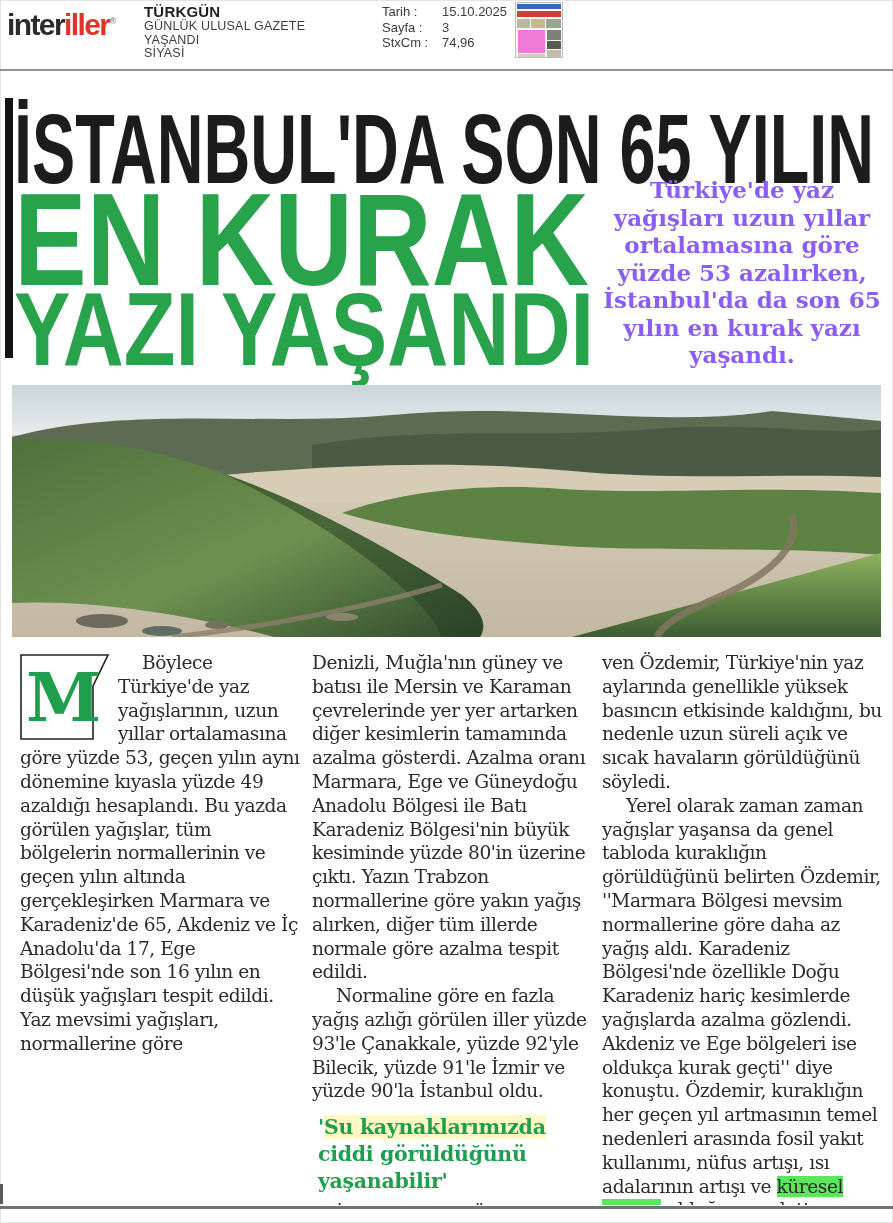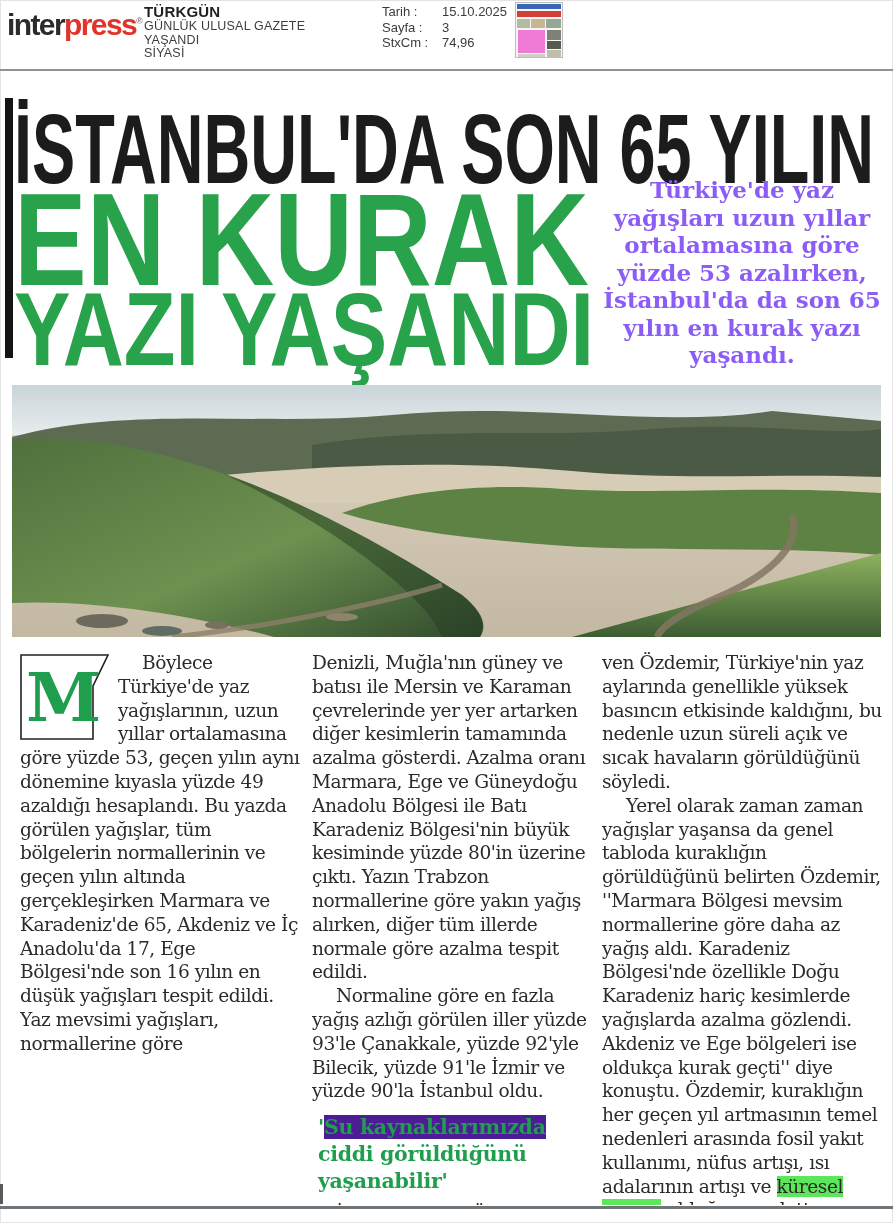--- a/index.html
+++ b/index.html
@@ -59,32 +59,32 @@
   .col3{left:590px;width:283px;}
   .para{margin:0;}
   .indent{text-indent:24px;}
   .dropcap-box{float:left;width:90px;height:88px;margin:2px 8px 2px 0;}
   .dc-shape{fill:#ffffff;stroke:#222222;stroke-width:1.6;}
   .dc-letter{font-family:"DejaVu Serif",serif;font-weight:bold;font-size:68px;fill:#1f9e4e;}
   .crosshead{
     margin:11px 0 7px 6px;font-weight:bold;font-size:20.5px;line-height:27px;
     color:#1f9e4e;letter-spacing:-0.3px;
   }
-  .hl-orange{background:#4c1d95;}
+  .hl-orange{background:#fef9c3;}
   .hl-greenbg{background:#5ce65c;}
 
   .bottom-rule{position:absolute;left:0;top:1206px;width:893px;height:3px;background:#6f7478;}
   .left-tick{position:absolute;left:0;top:1184px;width:3px;height:20px;background:#5a5a5a;}
 </style>
 </head>
 <body>
 
 <div class="frame"></div>
 
-<div class="logo"><span>inter</span><span class="press">press</span><sup>®</sup></div>
+<div class="logo"><span>inter</span><span class="press">iller</span><sup>®</sup></div>
 
 <div class="pub">
   <div class="name">TÜRKGÜN</div>
   <div>GÜNLÜK ULUSAL GAZETE</div>
   <div>YAŞANDI</div>
   <div>SİYASİ</div>
 </div>
 
 <div class="meta">
   <div class="row">

